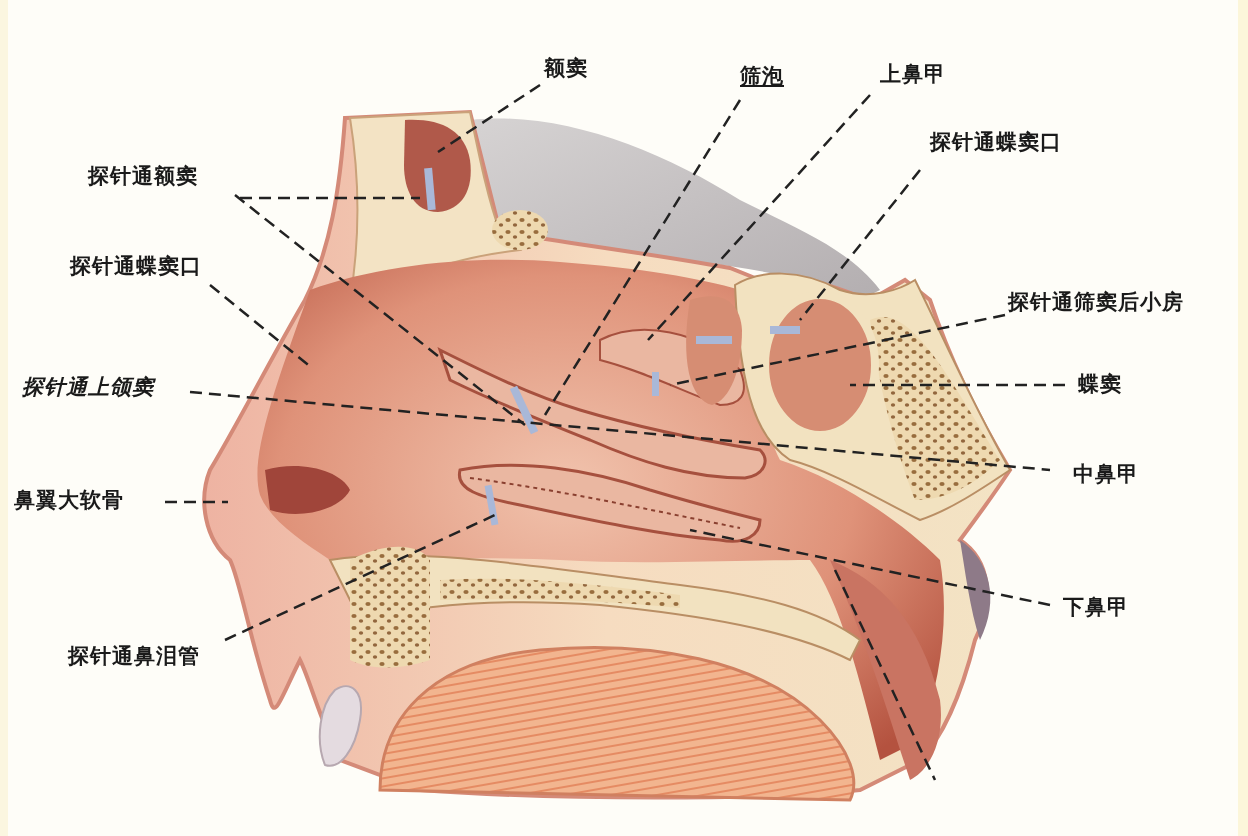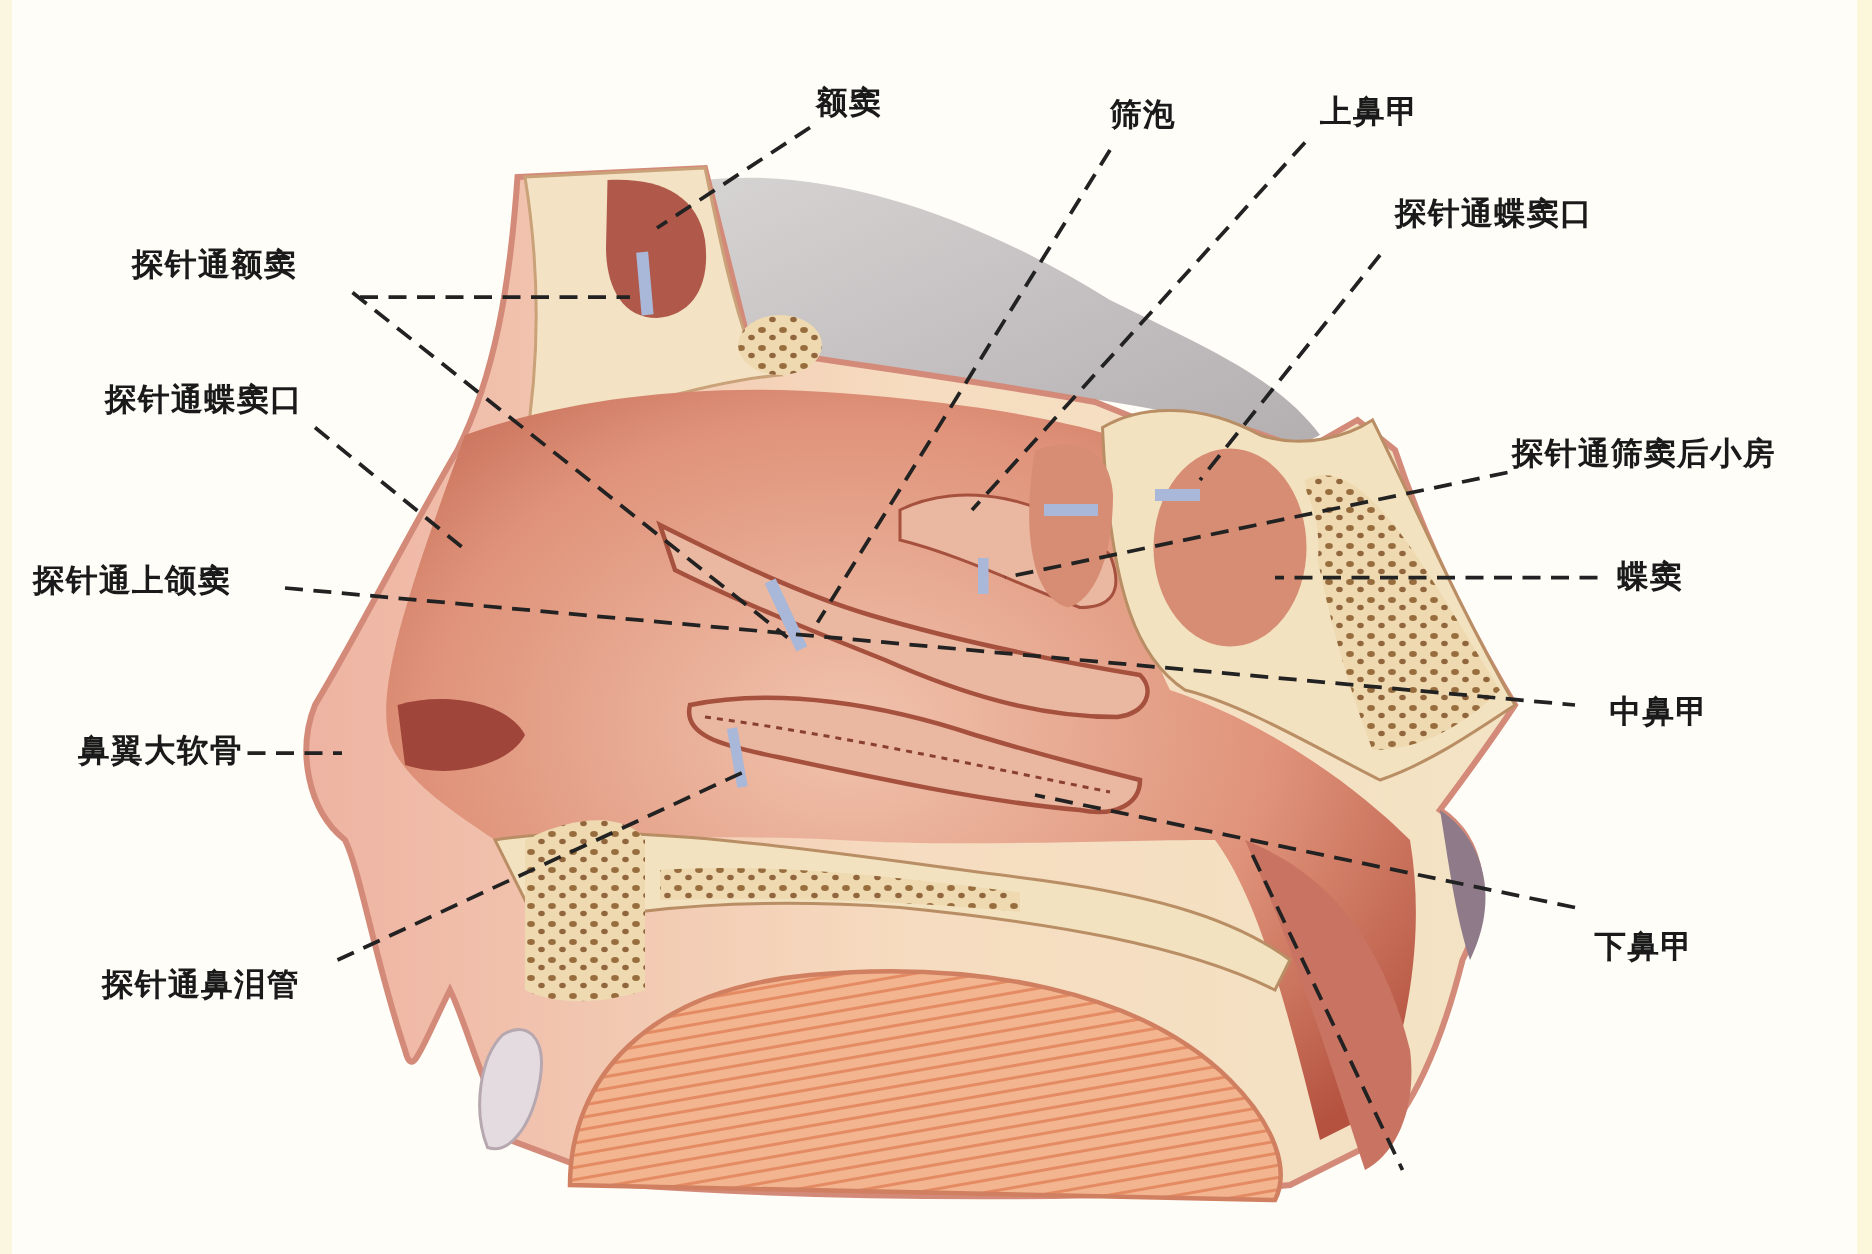--- a/index.html
+++ b/index.html
@@ -124,26 +124,26 @@
       <line x1="190" y1="392" x2="720" y2="440"></line>
       <line x1="720" y1="440" x2="1050" y2="470"></line>
       <line x1="165" y1="502" x2="228" y2="502"></line>
       <line x1="1050" y1="605" x2="690" y2="530"></line>
       <line x1="225" y1="640" x2="495" y2="515"></line>
       <line x1="835" y1="570" x2="935" y2="780"></line>
     </g>
   </svg>
 
   <div class="label" style="left:544px; top:58px;">额窦</div>
-  <div class="label" style="left:740px; top:66px;">筛泡</div>
+  <div class="label" style="left:740px; top:66px;text-decoration:underline;">筛泡</div>
   <div class="label" style="left:880px; top:64px;text-align:right;">上鼻甲</div>
   <div class="label" style="left:930px; top:132px;text-align:right;">探针通蝶窦口</div>
   <div class="label" style="left:88px; top:166px;">探针通额窦</div>
   <div class="label" style="left:70px; top:256px;">探针通蝶窦口</div>
   <div class="label" style="left:1008px; top:292px;text-align:right;">探针通筛窦后小房</div>
   <div class="label" style="left:1078px; top:374px;">蝶窦</div>
-  <div class="label" style="left:22px; top:377px;">探针通上颌窦</div>
+  <div class="label" style="left:22px; top:377px;font-style:italic;">探针通上颌窦</div>
   <div class="label" style="left:1073px; top:464px;">中鼻甲</div>
-  <div class="label" style="left:14px; top:490px;margin-left:38px;">鼻翼大软骨</div>
-  <div class="label" style="left:1063px; top:597px;margin-top:24px;">下鼻甲</div>
+  <div class="label" style="left:14px; top:490px;">鼻翼大软骨</div>
+  <div class="label" style="left:1063px; top:597px;">下鼻甲</div>
   <div class="label" style="left:48px; top:646px;margin-left:20px;">探针通鼻泪管</div>
 
 </div>
 
 </body></html>

